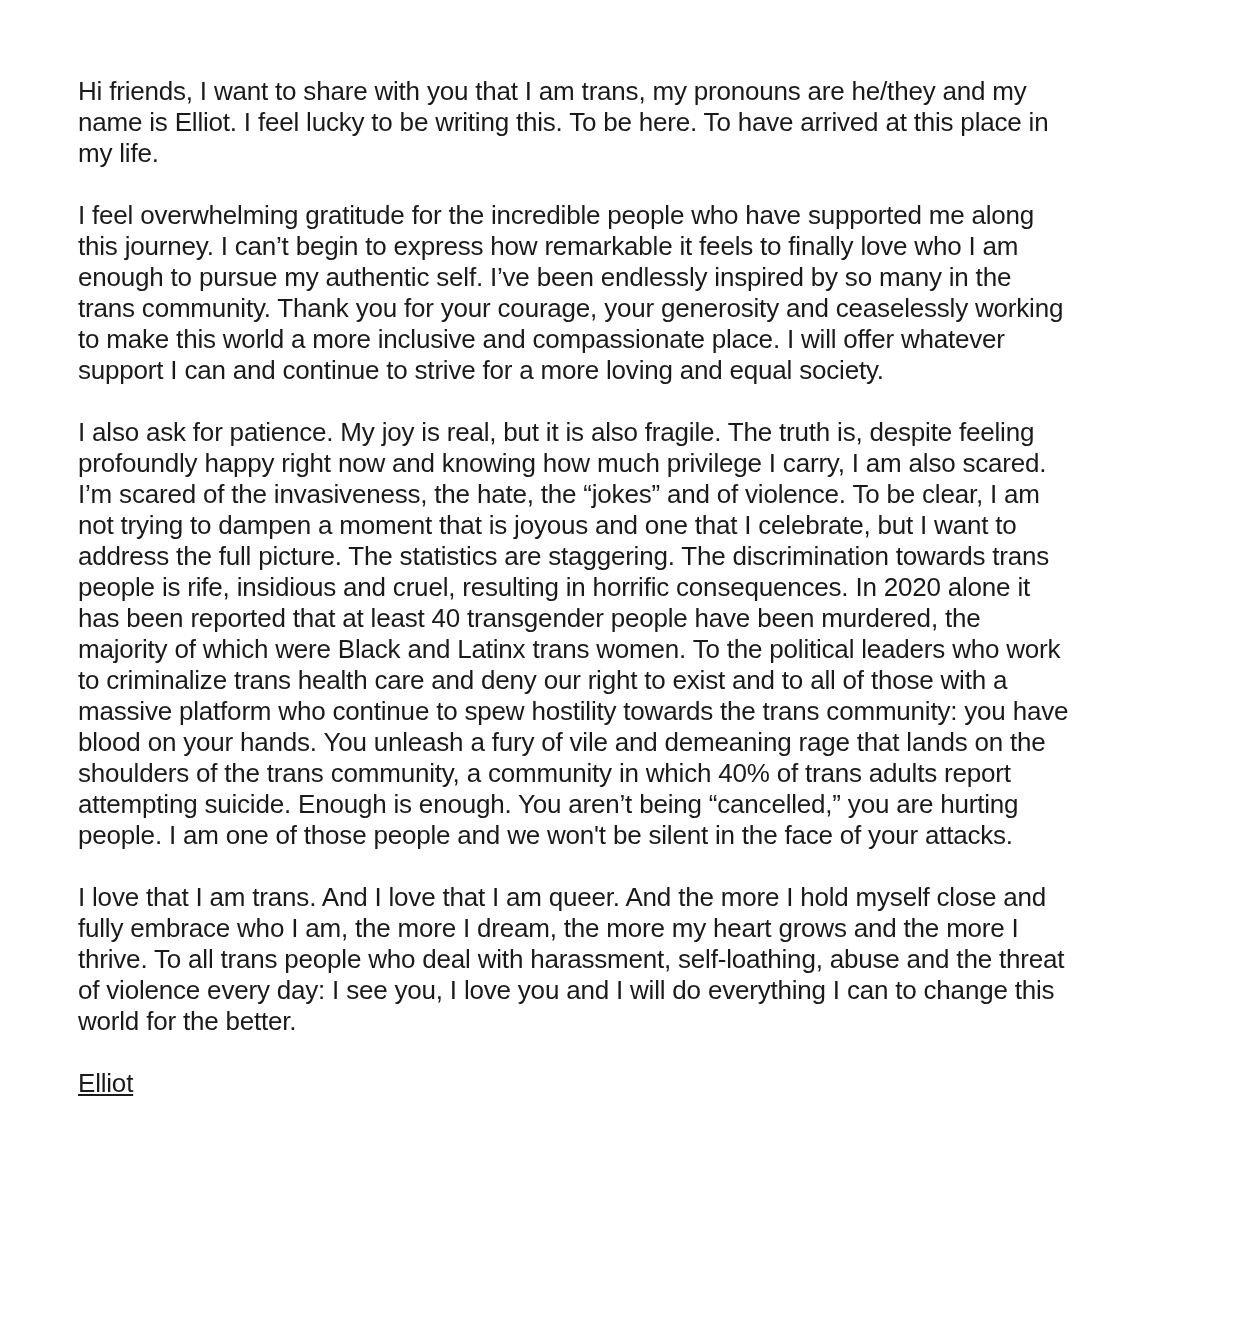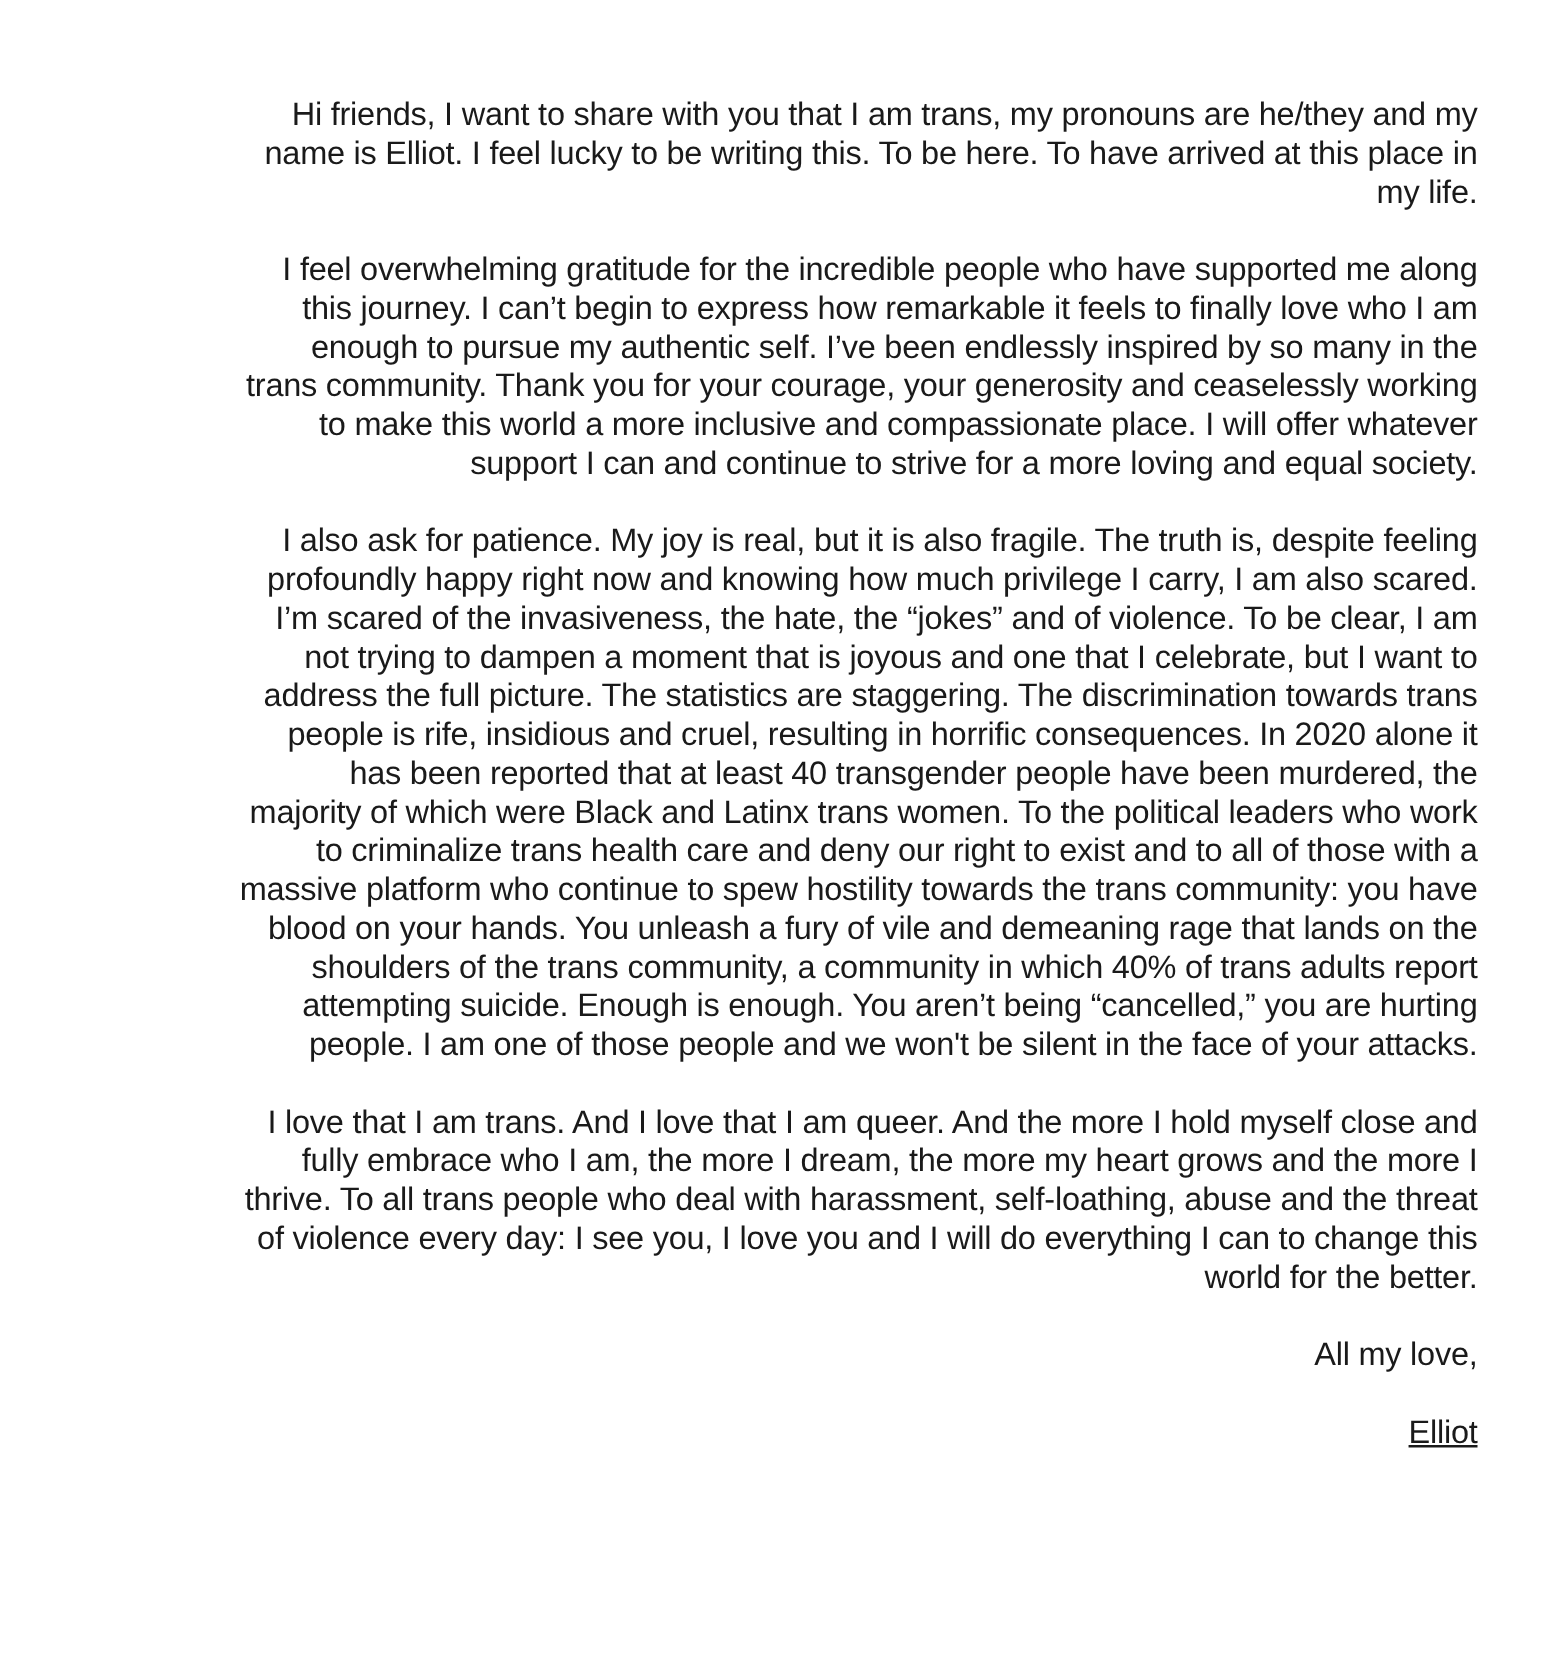--- a/index.html
+++ b/index.html
@@ -19,21 +19,20 @@
     padding: 76px 60px 0 78px;
     font-family: "Liberation Sans", "DejaVu Sans", sans-serif;
     font-size: 26px;
     line-height: 31px;
     color: #1a1a1a;
     letter-spacing: -0.2px;
   }
   .letter p {
     margin: 0 0 31px 0;
     white-space: pre-line; 
-    text-align: right;
   }
   .letter p:last-child {
     margin-bottom: 0;
     text-decoration: underline;
   }
 </style>
 </head>
 <body>
 
 <div class="letter">
@@ -58,15 +57,14 @@
 massive platform who continue to spew hostility towards the trans community: you have
 blood on your hands. You unleash a fury of vile and demeaning rage that lands on the
 shoulders of the trans community, a community in which 40% of trans adults report
 attempting suicide. Enough is enough. You aren’t being “cancelled,” you are hurting
 people. I am one of those people and we won't be silent in the face of your attacks.</p>
   <p>I love that I am trans. And I love that I am queer. And the more I hold myself close and
 fully embrace who I am, the more I dream, the more my heart grows and the more I
 thrive. To all trans people who deal with harassment, self-loathing, abuse and the threat
 of violence every day: I see you, I love you and I will do everything I can to change this
 world for the better.</p>
-  <p>All my love,</p>
   <p>Elliot</p>
 </div>
 
 </body></html>

